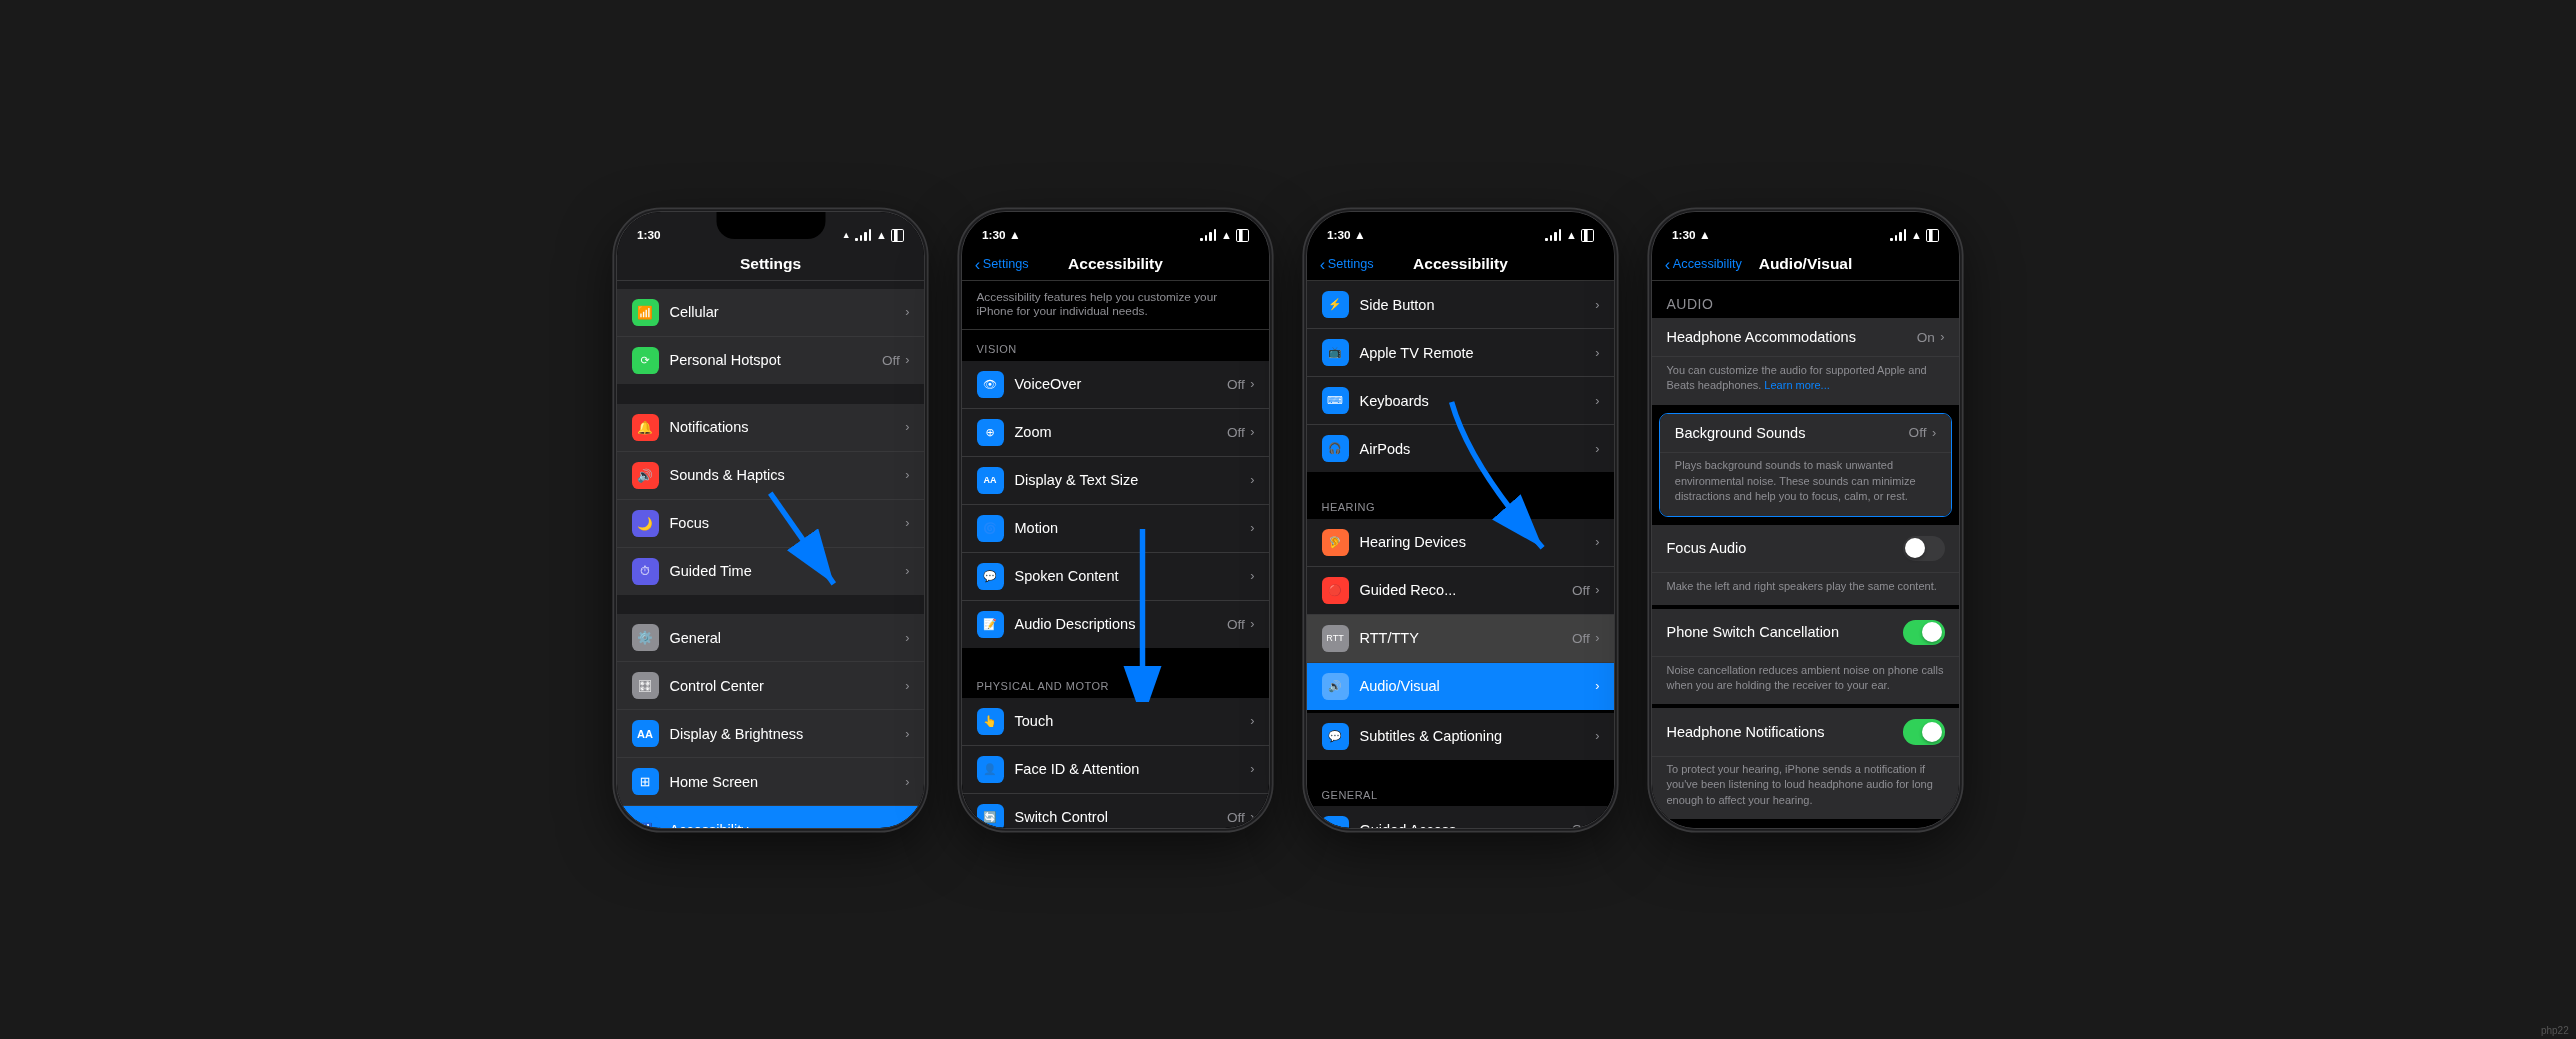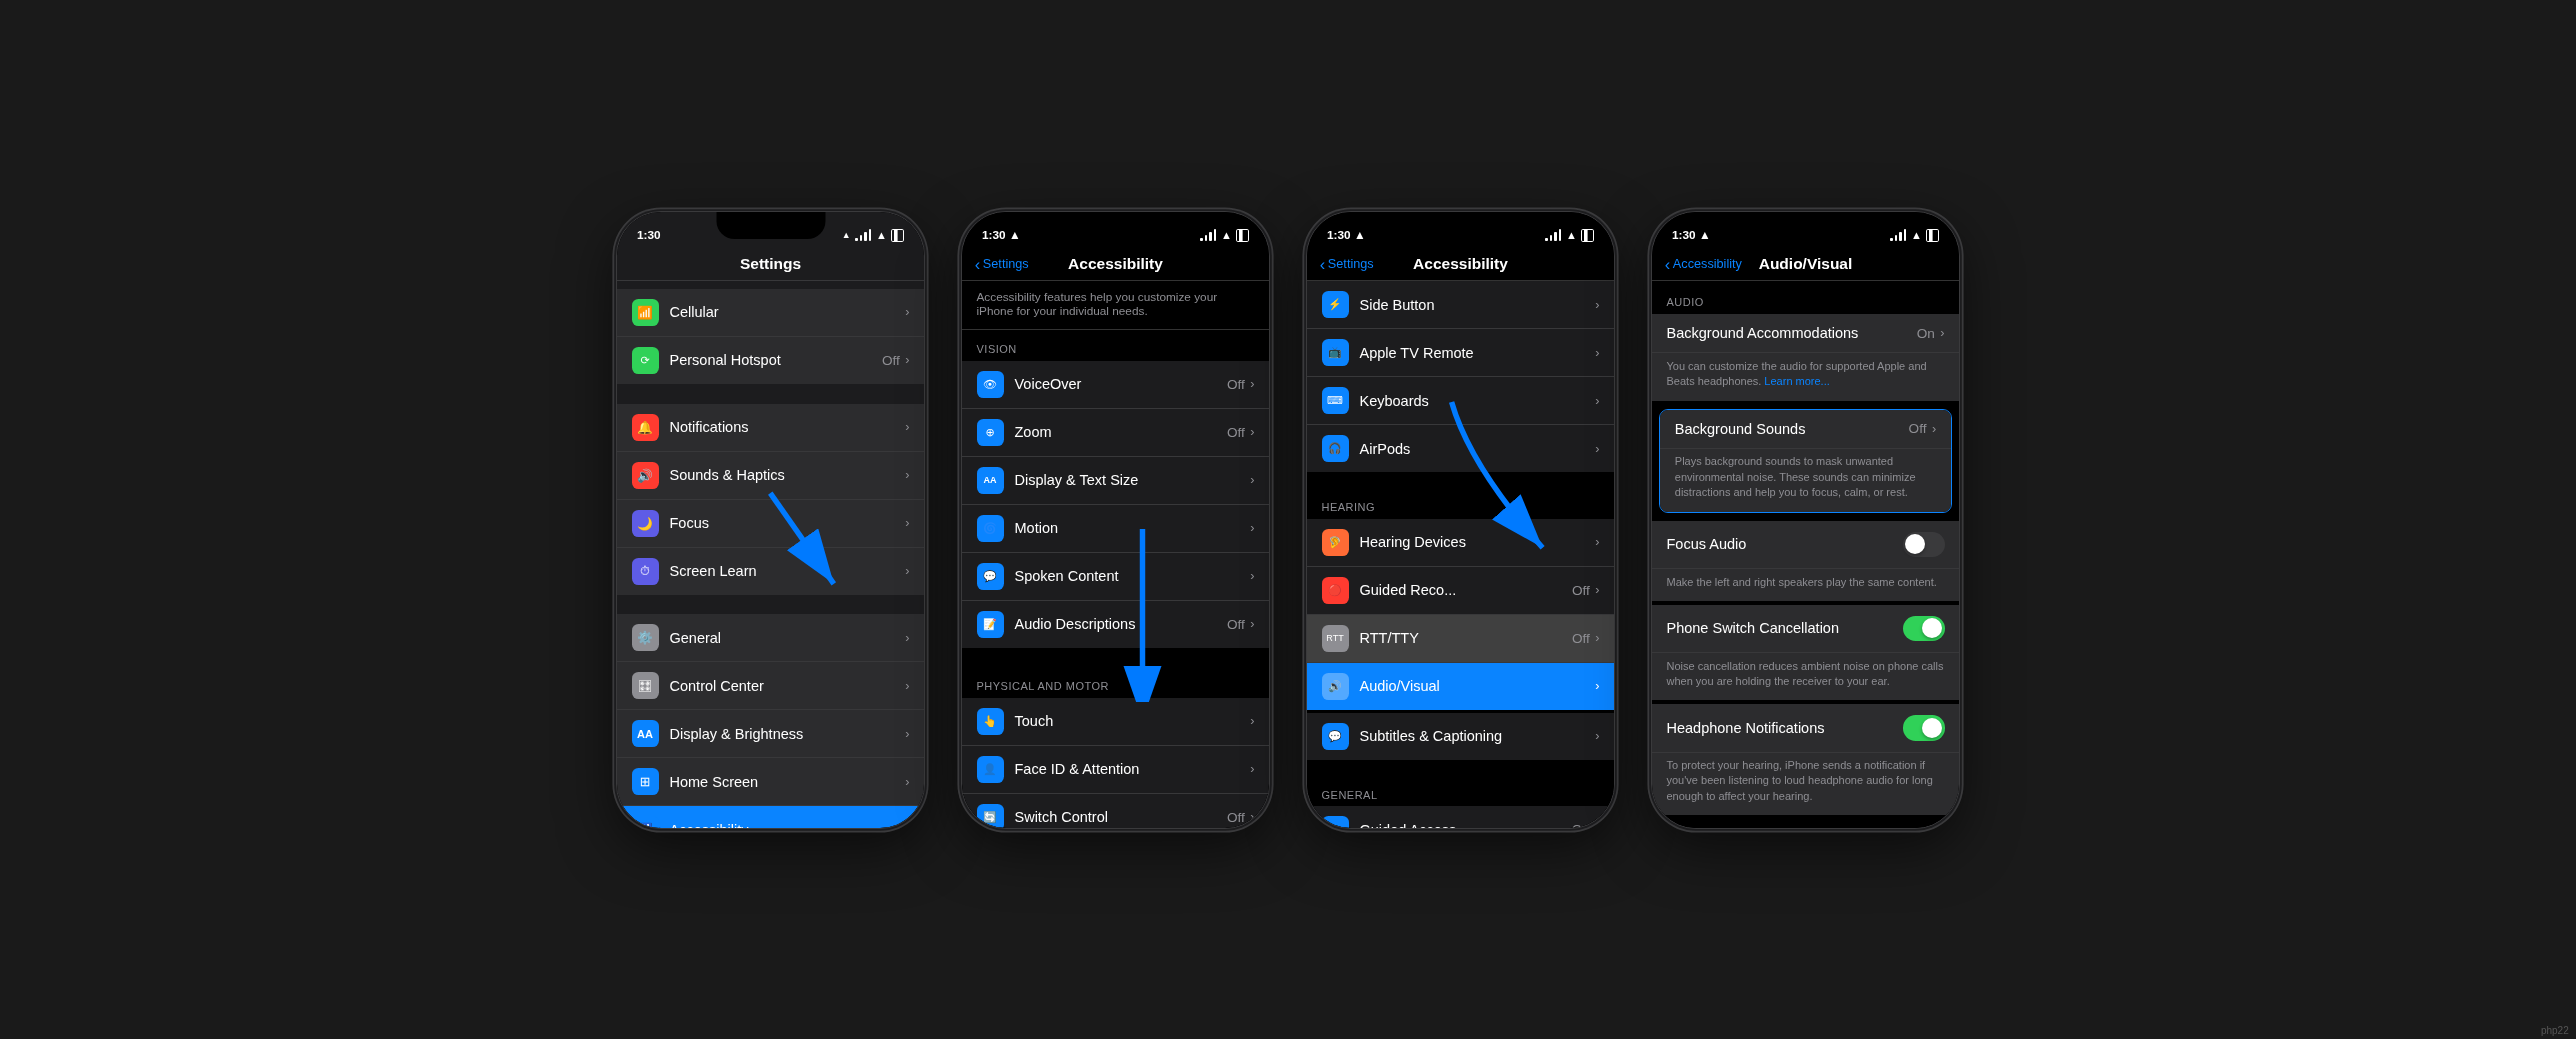--- a/index.html
+++ b/index.html
@@ -171,21 +171,21 @@
     .group .settings-item {
       margin-bottom: 0;
       border-bottom: 0.9px solid #38383a;
     }
     .group .settings-item:last-child {
       border-bottom: none;
     }
     
     .audio-section-title {
       padding: 14.5px 14.5px 5.5px;
-      font-size: 11px;
+      font-size: 14px;
       color: #8e8e93;
       text-transform: uppercase;
       letter-spacing: 0.5px;
       background: #1c1c1e;
     }
     .audio-setting-card {
       background: #2c2c2e;
       margin: 0.9px 0;
     }
     .audio-setting-row {
@@ -310,21 +310,21 @@
                 <div class="item-icon" style="background:#5e5ce6;">
                     <span style="color:#fff; font-size:12.7px;">🌙</span>
                   </div>
                 <span class="item-label">Focus</span>
                 <span class="chevron">›</span>
               </div>
               <div class="settings-item">
                 <div class="item-icon" style="background:#5e5ce6;">
                     <span style="color:#fff; font-size:12.7px;">⏱</span>
                   </div>
-                <span class="item-label">Screen Learn</span>
+                <span class="item-label">Guided Time</span>
                 <span class="chevron">›</span>
               </div>
             </div>
             <div style="height:18px; background:#1c1c1e;"></div>
             <div class="group">
               <div class="settings-item">
                 <div class="item-icon" style="background:#8e8e93;">
                     <span style="color:#fff; font-size:12.7px;">⚙️</span>
                   </div>
                 <span class="item-label">General</span>
@@ -647,21 +647,21 @@
               <span>Accessibility</span>
             </div>
             <span class="nav-title">Audio/Visual</span>
           </div>
 
           <div class="screen-content" style="background:#000; overflow-y:auto;">
             <div class="audio-section-title" style="background:#000;">AUDIO</div>
 
             <div class="audio-setting-card">
               <div class="audio-setting-row">
-                <span class="audio-setting-label">Background Accommodations</span>
+                <span class="audio-setting-label">Headphone Accommodations</span>
                 <span class="audio-setting-value">On</span>
                 <span class="chevron">›</span>
               </div>
               <div class="audio-desc">
                 You can customize the audio for supported Apple and Beats headphones. <span style="color:#0a84ff;">Learn more...</span>
               </div>
             </div>
             <div style="height:1.8px; background:#000;"></div>
 
             <div style="border:1.8px solid #0a84ff; border-radius:9px; margin:5.5px 7.3px; overflow:hidden;">

